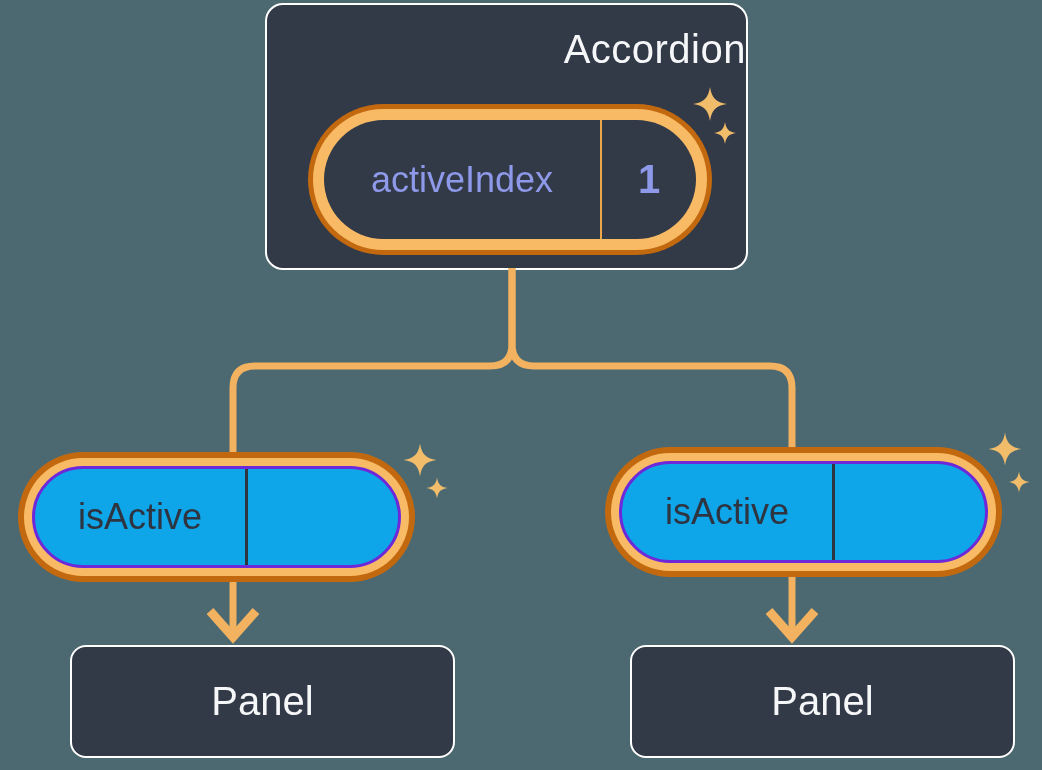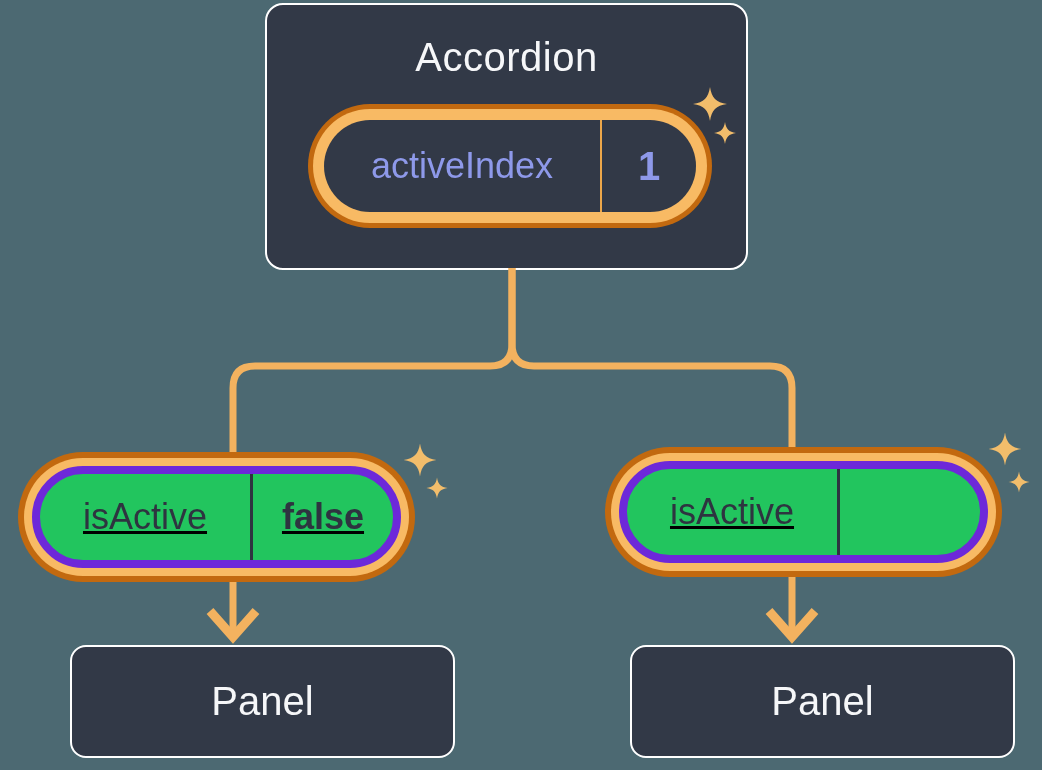--- a/index.html
+++ b/index.html
@@ -25,22 +25,22 @@
   
   .node {
     position: absolute;
     background: #323947;
     border: 2px solid #ffffff;
     box-sizing: border-box;
     border-radius: 18px;
   }
   .node.root { left: 265px; top: 3px; width: 483px; height: 267px; }
   .node-title {
-    margin-top: 30px;
-    text-align: center;
+    margin-top: 22px;
+    text-align: right;
     font-size: 40px;
     font-weight: 500;
     color: #f6f7f9;
     letter-spacing: 0.5px;
   }
   .node.panel {
     display: flex;
     align-items: center;
     justify-content: center;
     font-size: 40px;
@@ -74,34 +74,33 @@
     overflow: hidden;
   }
   .pill-cell {
     display: flex;
     align-items: center;
     justify-content: center;
     white-space: nowrap;
   }
 
   
-  .state-pill { left: 308px; top: 104px; width: 404px; height: 124px; padding: 5px; }
+  .state-pill { left: 308px; top: 104px; width: 404px; height: 151px; padding: 5px; }
   .state-pill .pill-mid { padding: 11px; }
   .state-pill .pill-inner { background: #323947; }
   .state-pill .name-cell { width: 276px; font-size: 36px; color: #8e99ea; }
   .state-pill .pill-divider { width: 2px; background: #eda74a; }
   .state-pill .value-cell { flex: 1; font-size: 40px; font-weight: bold; color: #8e99ea; }
 
   
   .prop-pill { width: 397px; height: 130px; padding: 6px; }
   .prop-pill .pill-mid { padding: 8px; }
   .prop-pill .pill-inner {
-    background: #22c55e;
-    border: 8px solid #6d28d9;
-    text-decoration: underline;
+    background: #0ea5e9;
+    border: 3px solid #6d28d9;
   }
   .prop-pill .name-cell { width: 210px; font-size: 36px; color: #2e3440; }
   .prop-pill .pill-divider { width: 3px; background: #2e3440; }
   .prop-pill .value-cell { flex: 1; font-size: 36px; font-weight: bold; color: #2e3440; }
   .prop-pill-left  { left: 18px;  top: 452px; }
   .prop-pill-right { left: 605px; top: 447px; }
 </style>
 </head>
 <body>
 
@@ -157,21 +156,20 @@
         <div class="pill-cell value-cell">1</div>
       </div>
     </div>
   </div>
 
   <div class="pill-outer prop-pill prop-pill-left">
     <div class="pill-mid">
       <div class="pill-inner">
         <div class="pill-cell name-cell">isActive</div>
         <div class="pill-divider"></div>
-        <div class="pill-cell value-cell">false</div>
       </div>
     </div>
   </div>
 
   <div class="pill-outer prop-pill prop-pill-right">
     <div class="pill-mid">
       <div class="pill-inner">
         <div class="pill-cell name-cell">isActive</div>
         <div class="pill-divider"></div>
       </div>

